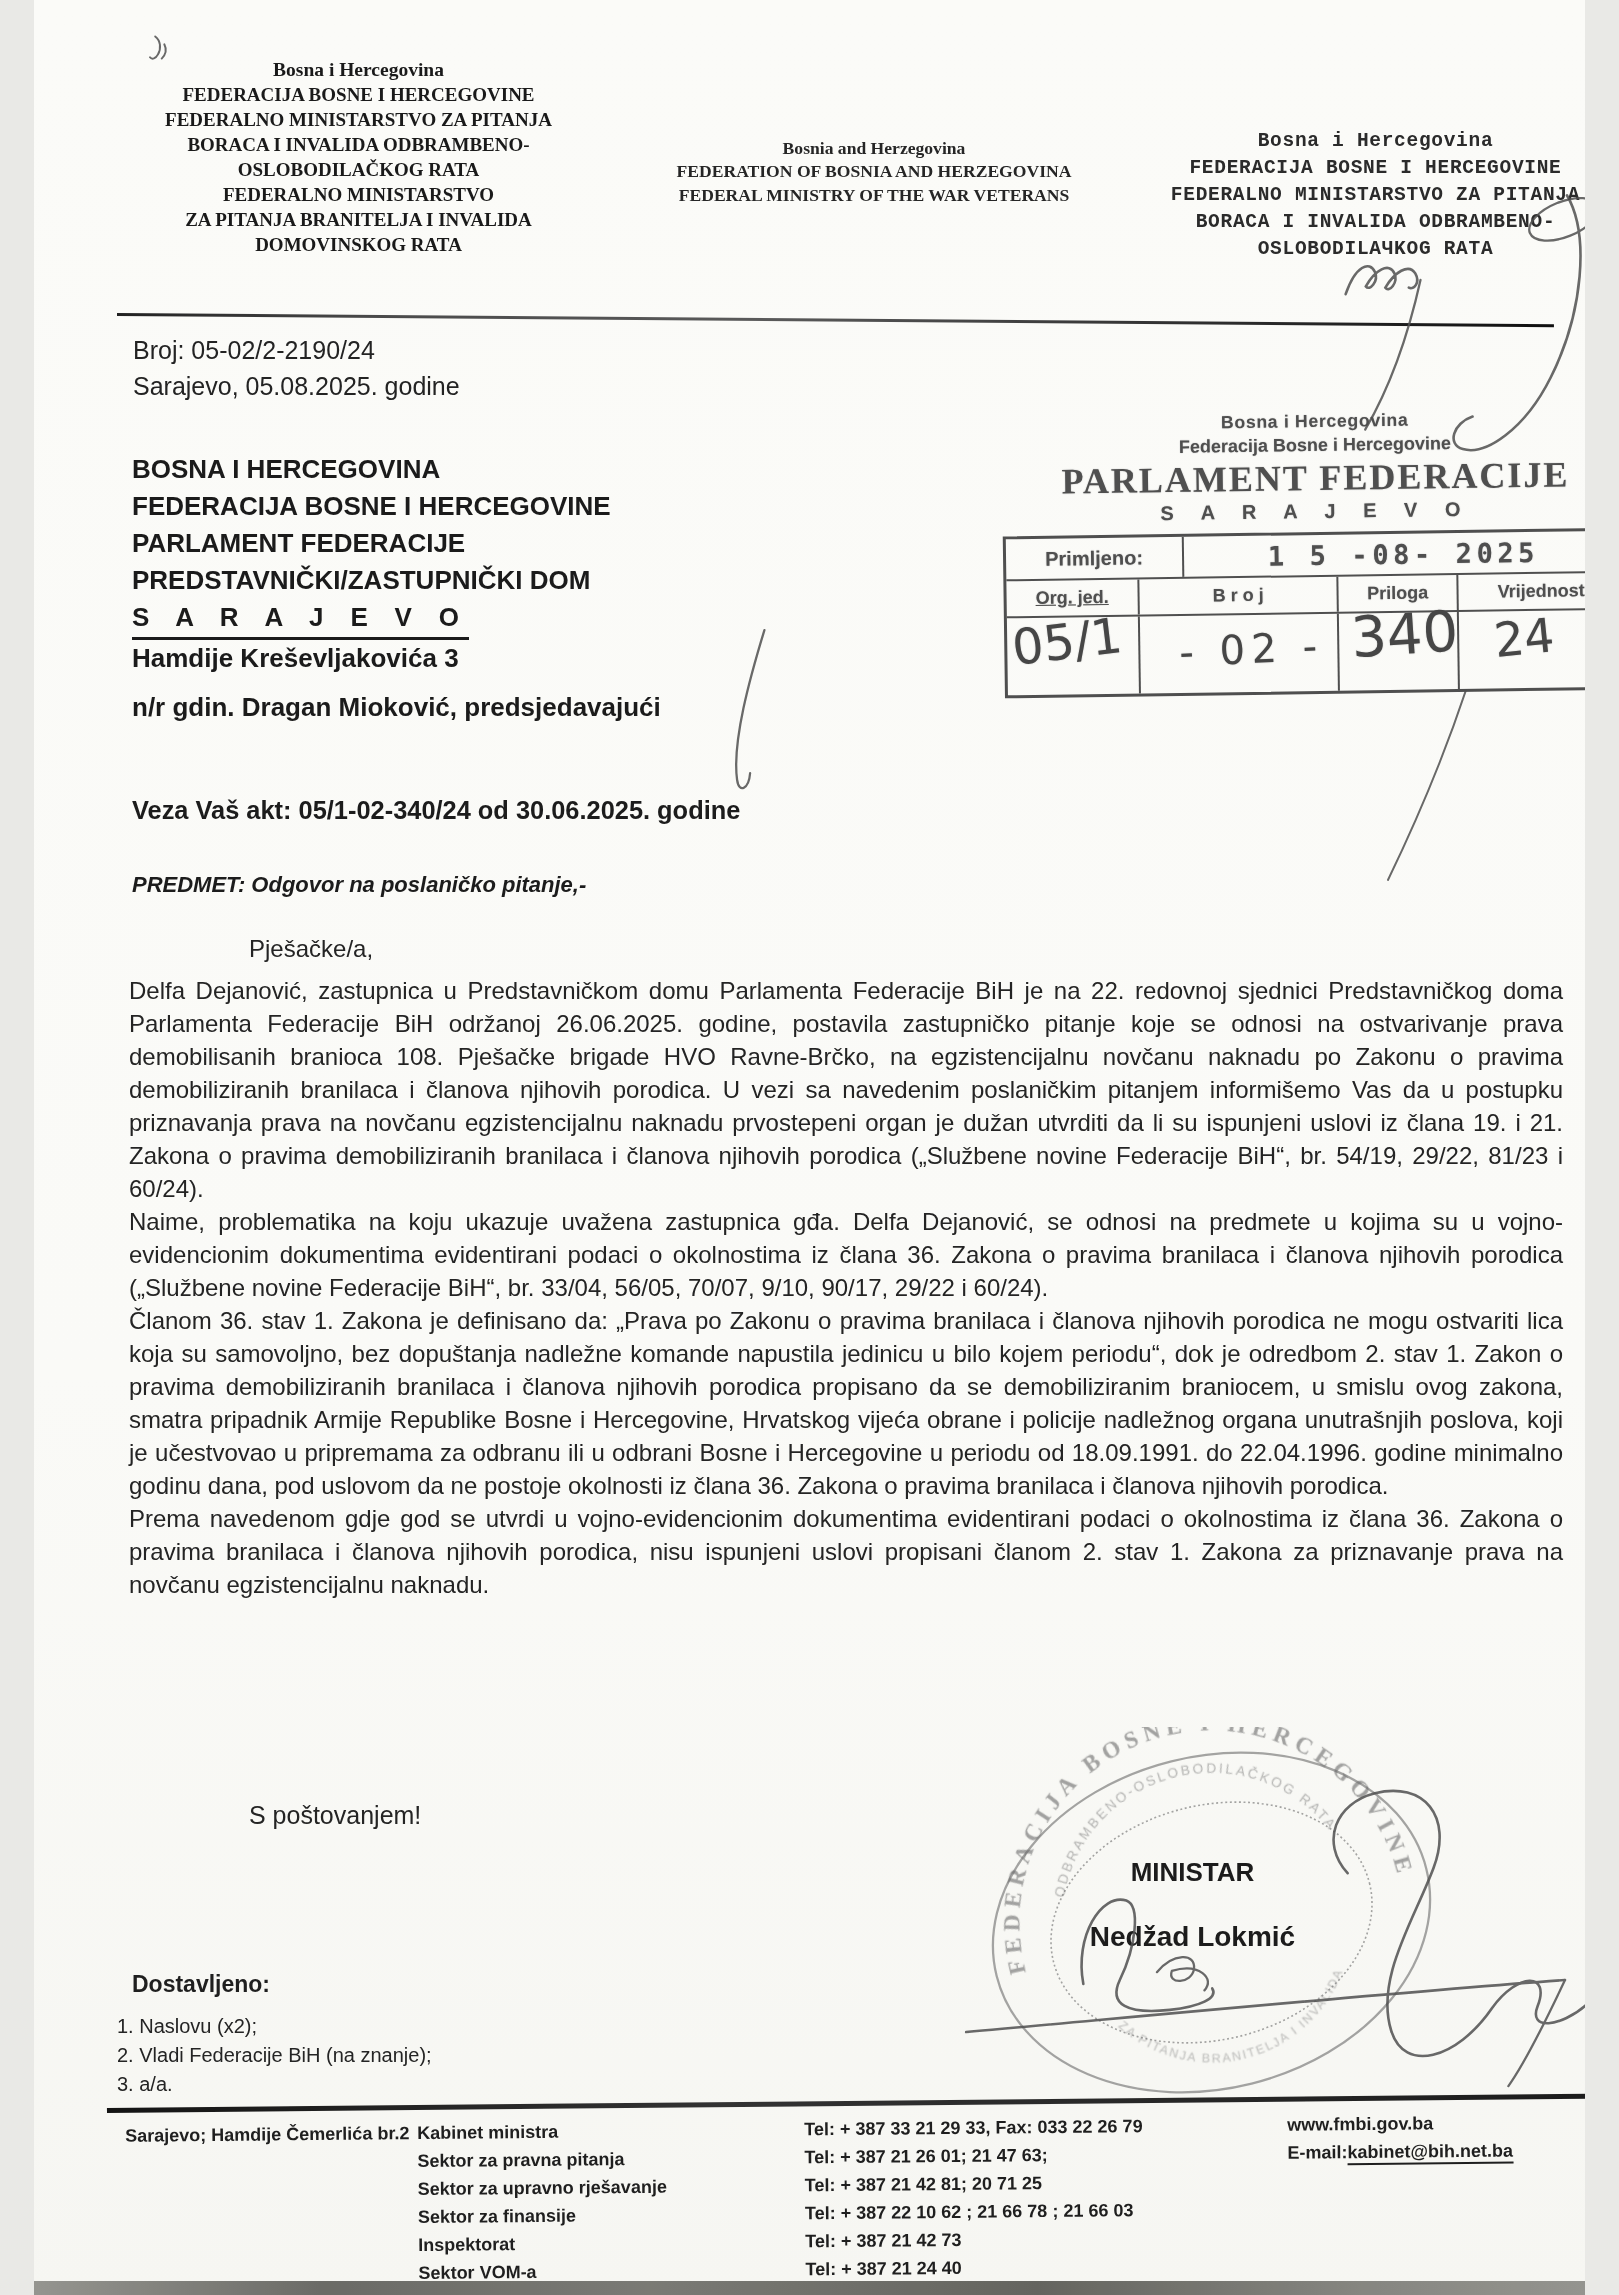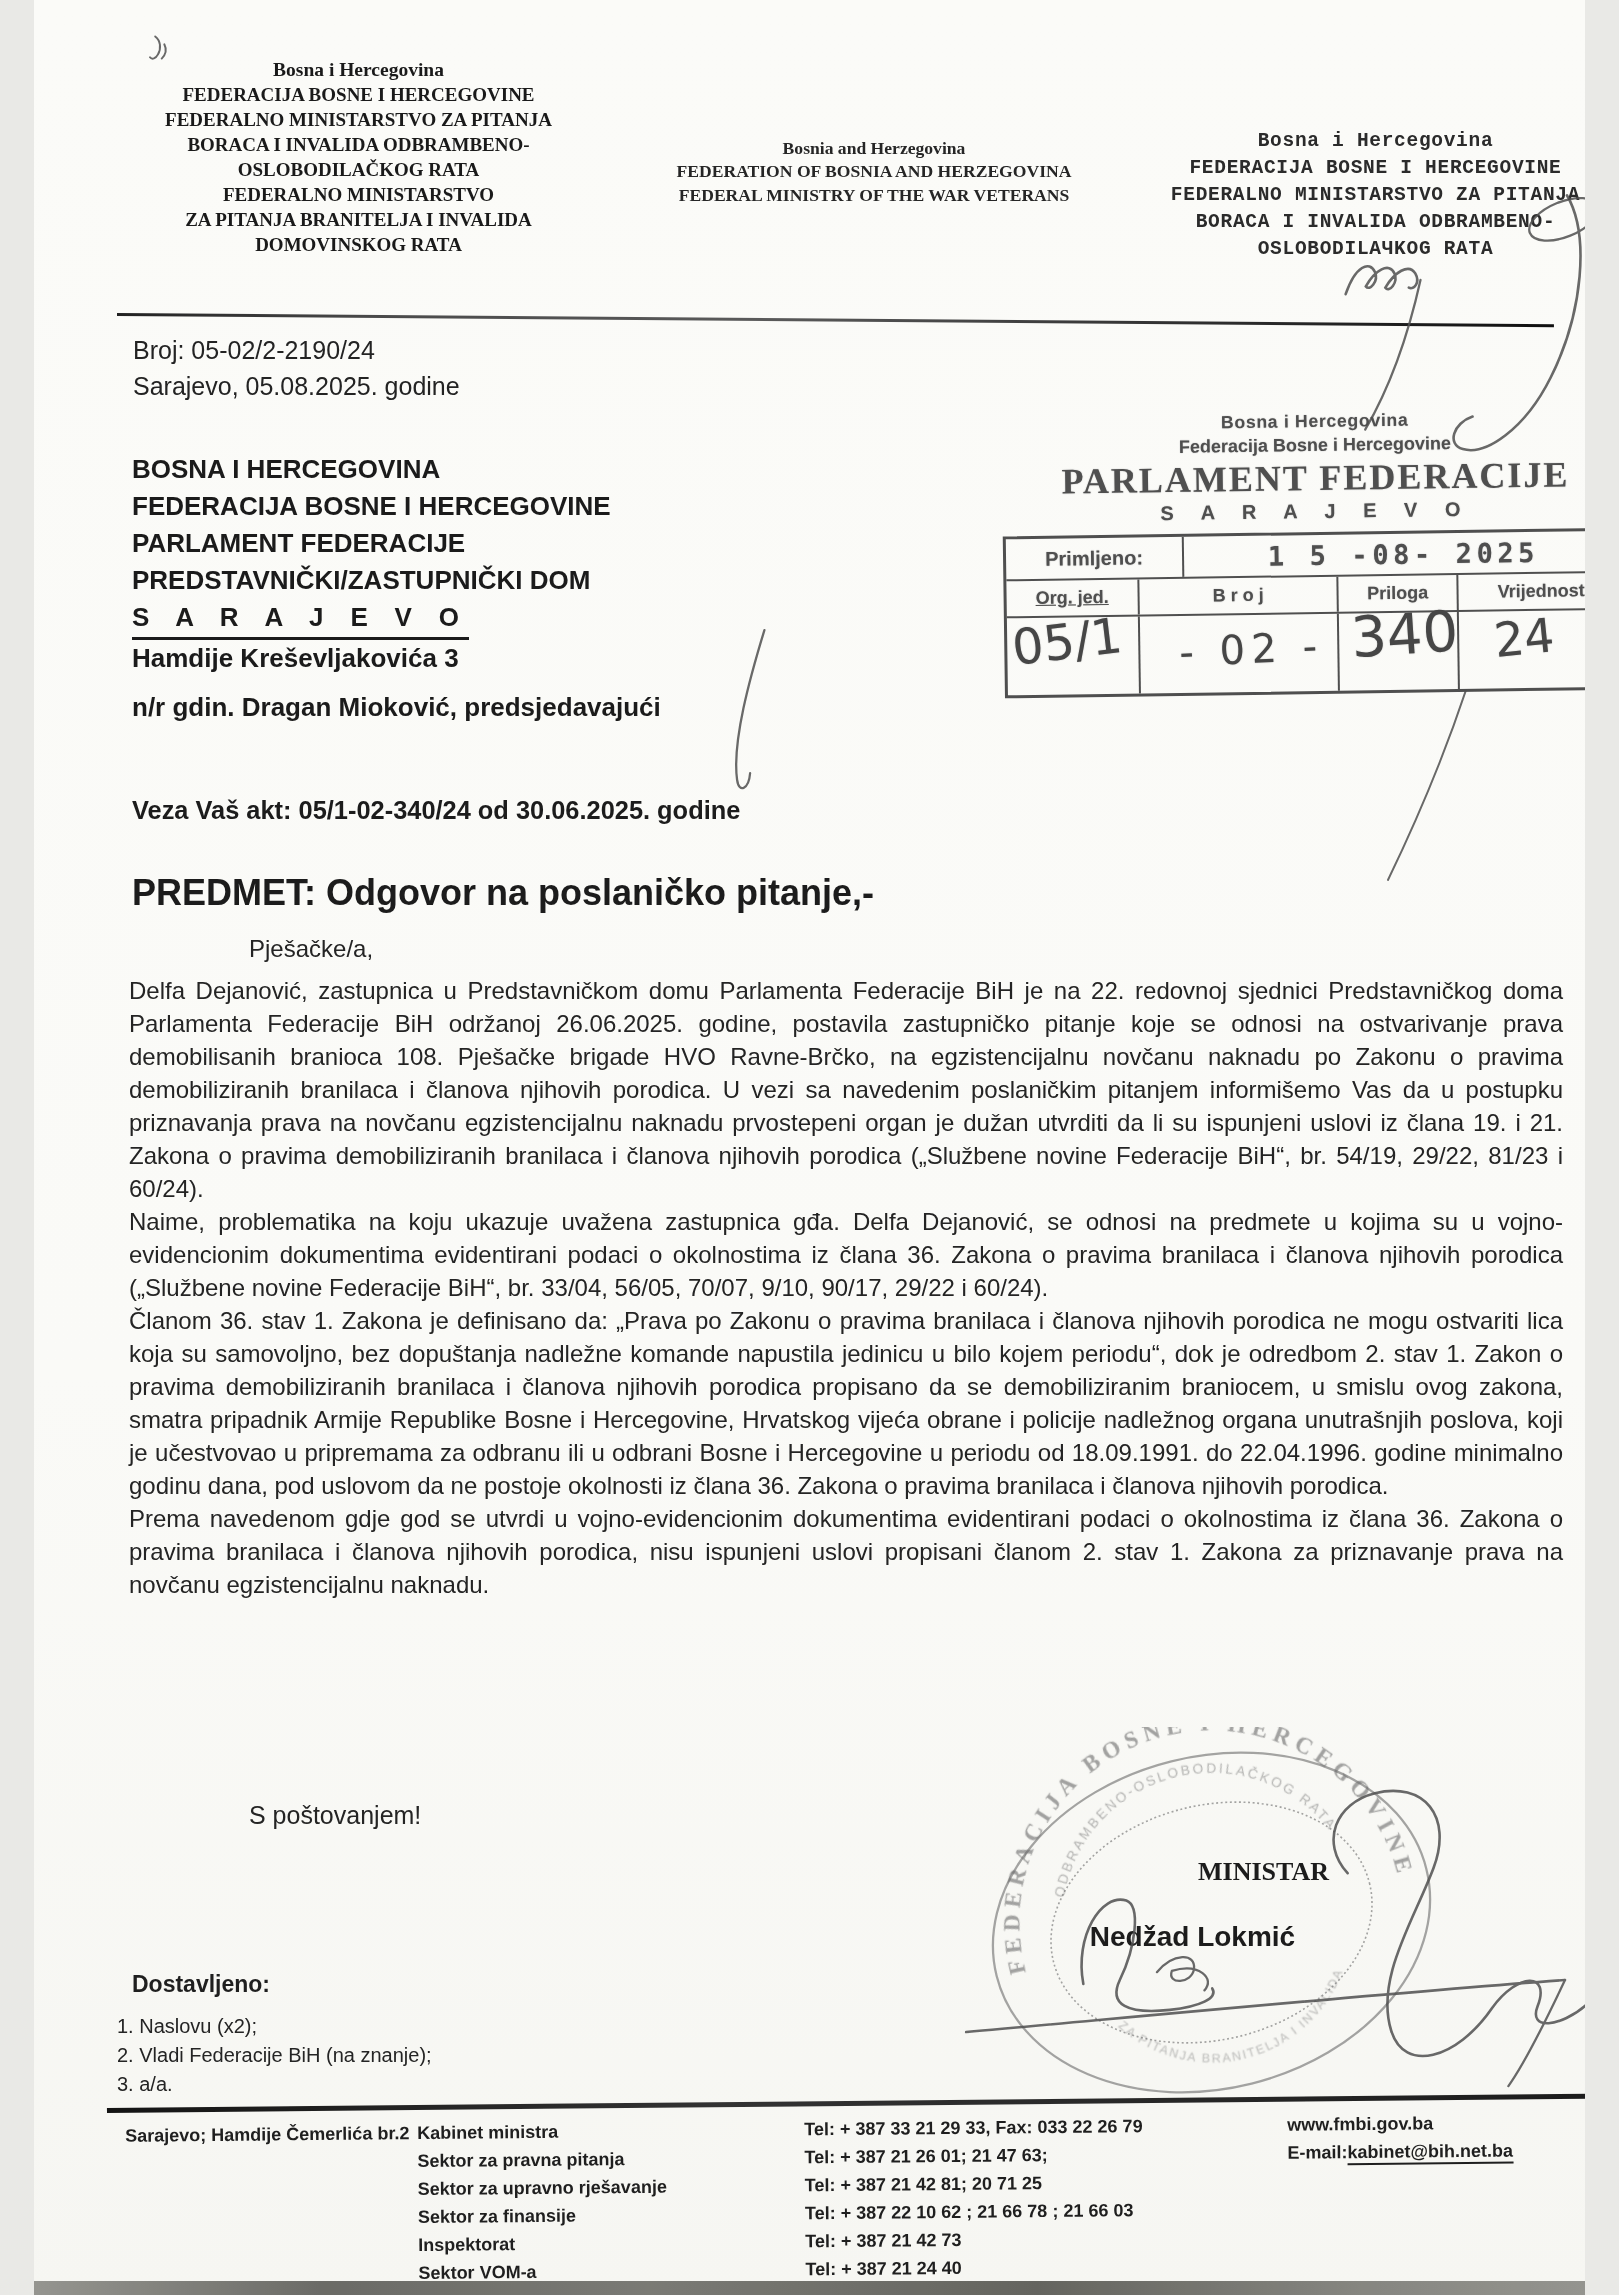--- a/index.html
+++ b/index.html
@@ -21,29 +21,29 @@
   .lh-center{left:586px;top:137px;width:508px;font-size:17.6px;line-height:23.4px;color:#262626;}
   .lh-right{left:1081px;top:128px;width:521px;font-size:19.5px;line-height:27px;color:#2b2b2b;letter-spacing:0.7px;font-weight:bold;}
   .lh-rule{left:83px;top:313px;width:1437px;height:2.6px;background:linear-gradient(90deg,#222,#4a4a4a 18%,#5a5a5a 45%,#303030 75%,#101010);transform:rotate(0.45deg);transform-origin:left center;}
 
   .meta-line{left:99px;font-size:25px;color:#232323;}
   .recipient{left:98px;top:451px;font-size:26px;line-height:37px;font-weight:bold;color:#1b1b1b;}
   .sarajevo-u{display:inline-block;letter-spacing:9.8px;border-bottom:3.3px solid #1b1b1b;padding-bottom:0.7px;}
   .attn{left:98px;top:689px;font-size:26px;line-height:37px;font-weight:bold;color:#1b1b1b;}
 
   .veza{left:98px;top:796px;font-size:25.4px;font-weight:bold;color:#1c1c1c;}
-  .predmet{left:98px;top:872px;font-size:36px;font-weight:bold;color:#1c1c1c;}
+  .predmet{left:98px;top:872px;font-size:22px;font-weight:bold;color:#1c1c1c;font-style:italic;}
   .salut{left:215px;top:935px;font-size:24px;color:#242424;}
 
   .body-text{left:95px;top:974px;width:1434px;font-size:24px;line-height:33px;color:#242424;text-align:justify;}
   .body-text p{margin:0;}
 
   .closing{left:215px;top:1801px;font-size:25px;color:#242424;}
 
-  .minister-title{left:1022px;top:1857px;width:273px;text-align:right;font-size:26px;font-weight:bold;color:#1c1c1c;font-family:Liberation Serif, serif;}
+  .minister-title{left:1022px;top:1857px;width:273px;text-align:center;font-size:26px;font-weight:bold;color:#1c1c1c;}
   .minister-name{left:999px;top:1921px;width:319px;text-align:center;font-size:28px;font-weight:bold;color:#1c1c1c;}
 
   .dostav-label{left:98px;top:1971px;font-size:23px;font-weight:bold;color:#1f1f1f;}
   .dostav-items{left:83px;top:2012px;font-size:20px;line-height:29px;color:#242424;}
 
   .footer-wrap{left:0;top:0;width:1619px;height:2295px;transform:rotate(-0.55deg);transform-origin:78px 2113px;}
   .footer-rule{position:absolute;left:73px;top:2108px;width:1546px;height:4.6px;background:linear-gradient(90deg,#141414,#333 40%,#1a1a1a);}
   .footer{position:absolute;left:0;top:2122px;width:1619px;font-size:18px;line-height:28px;font-weight:bold;color:#1f1f1f;}
   .fcol{position:absolute;top:0;}
   .fcol1{left:91px;}

